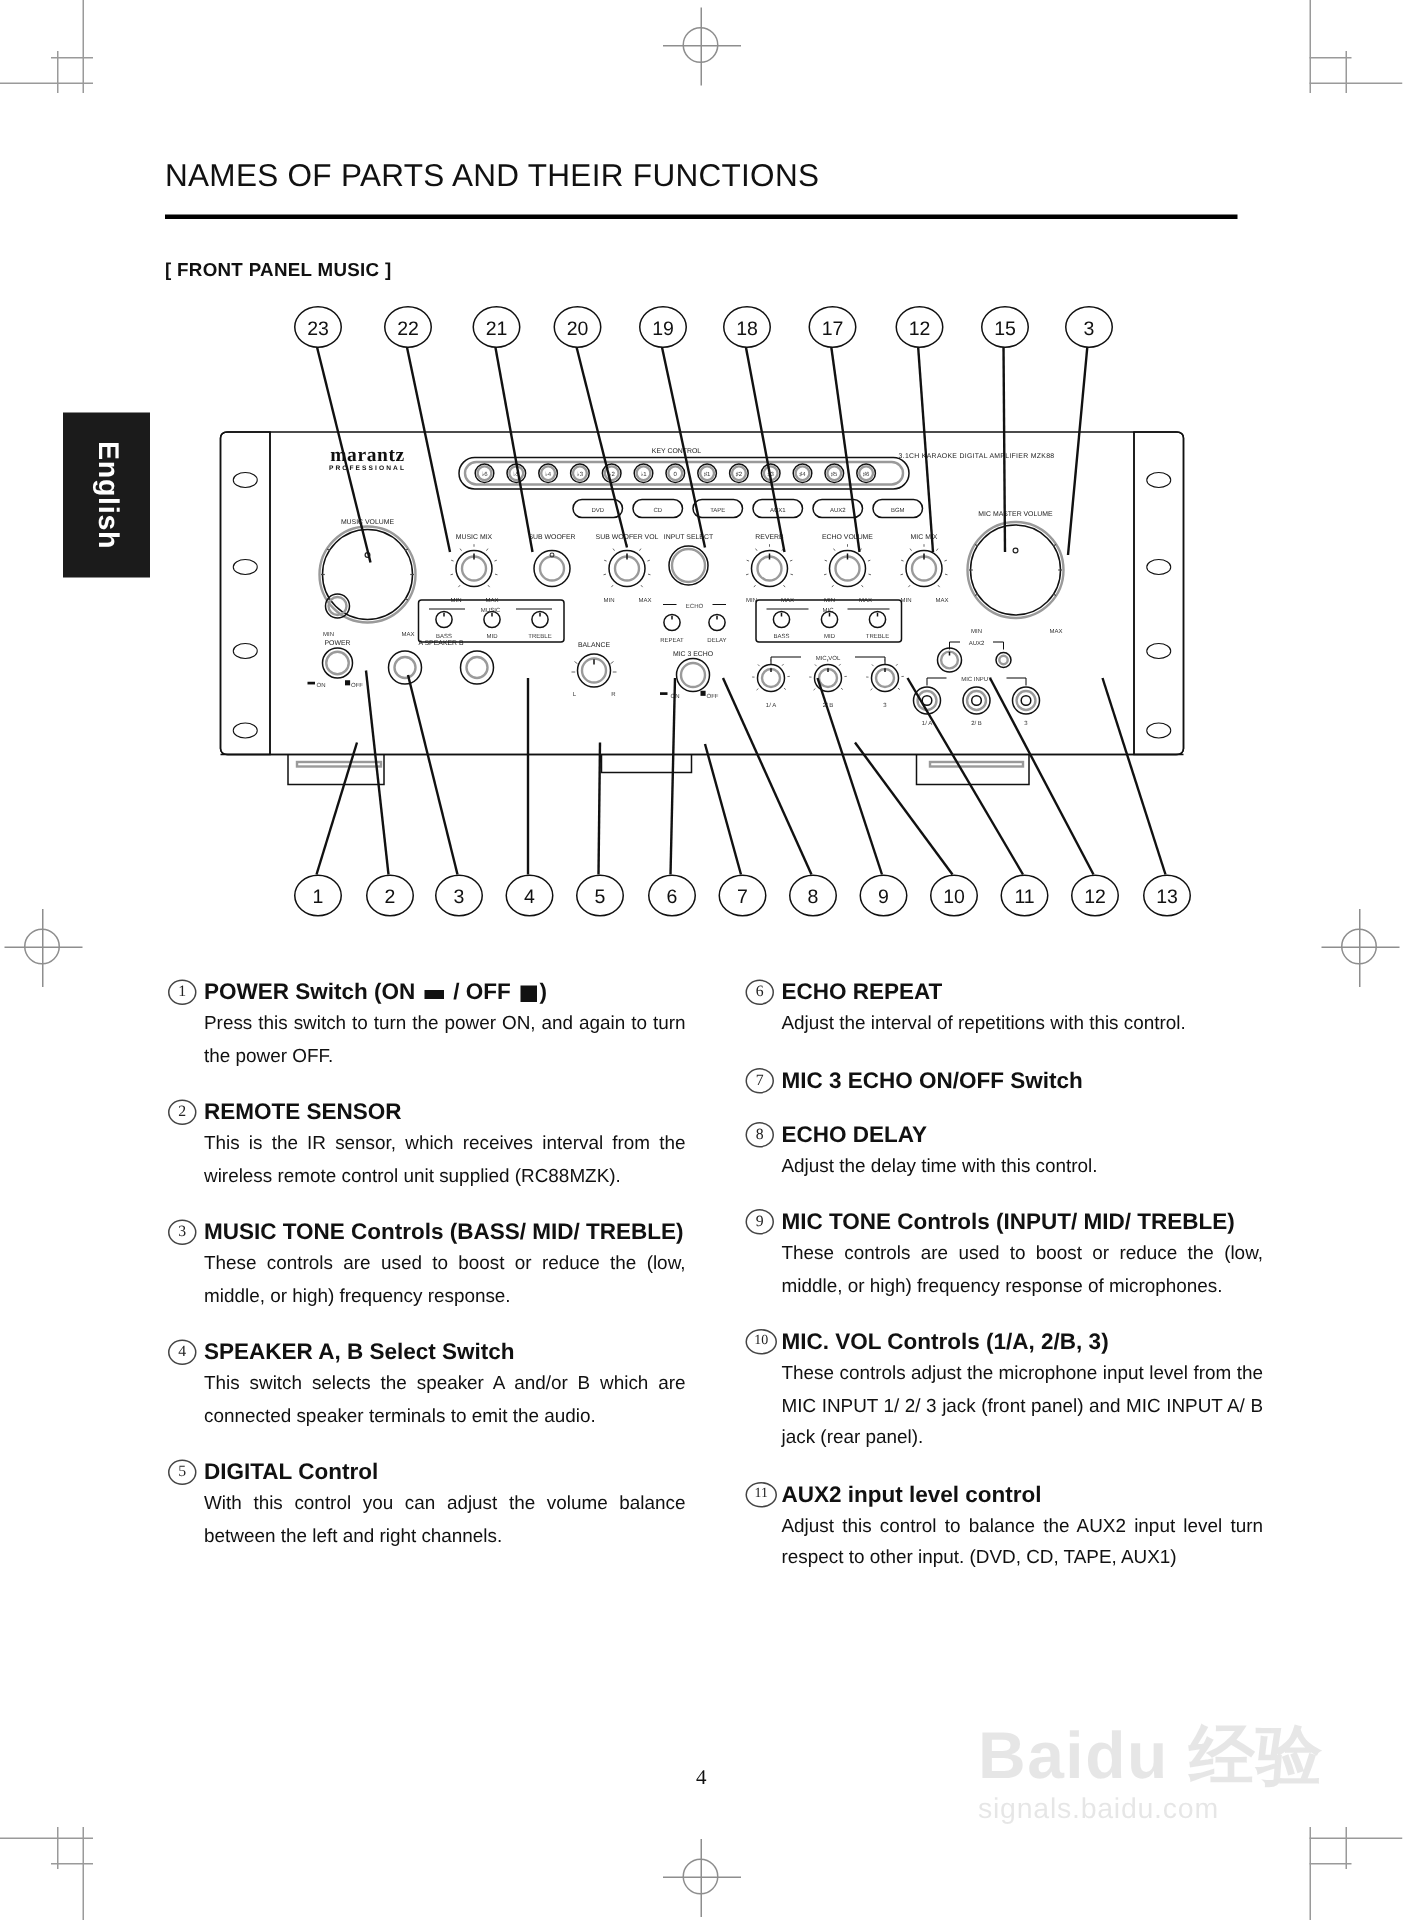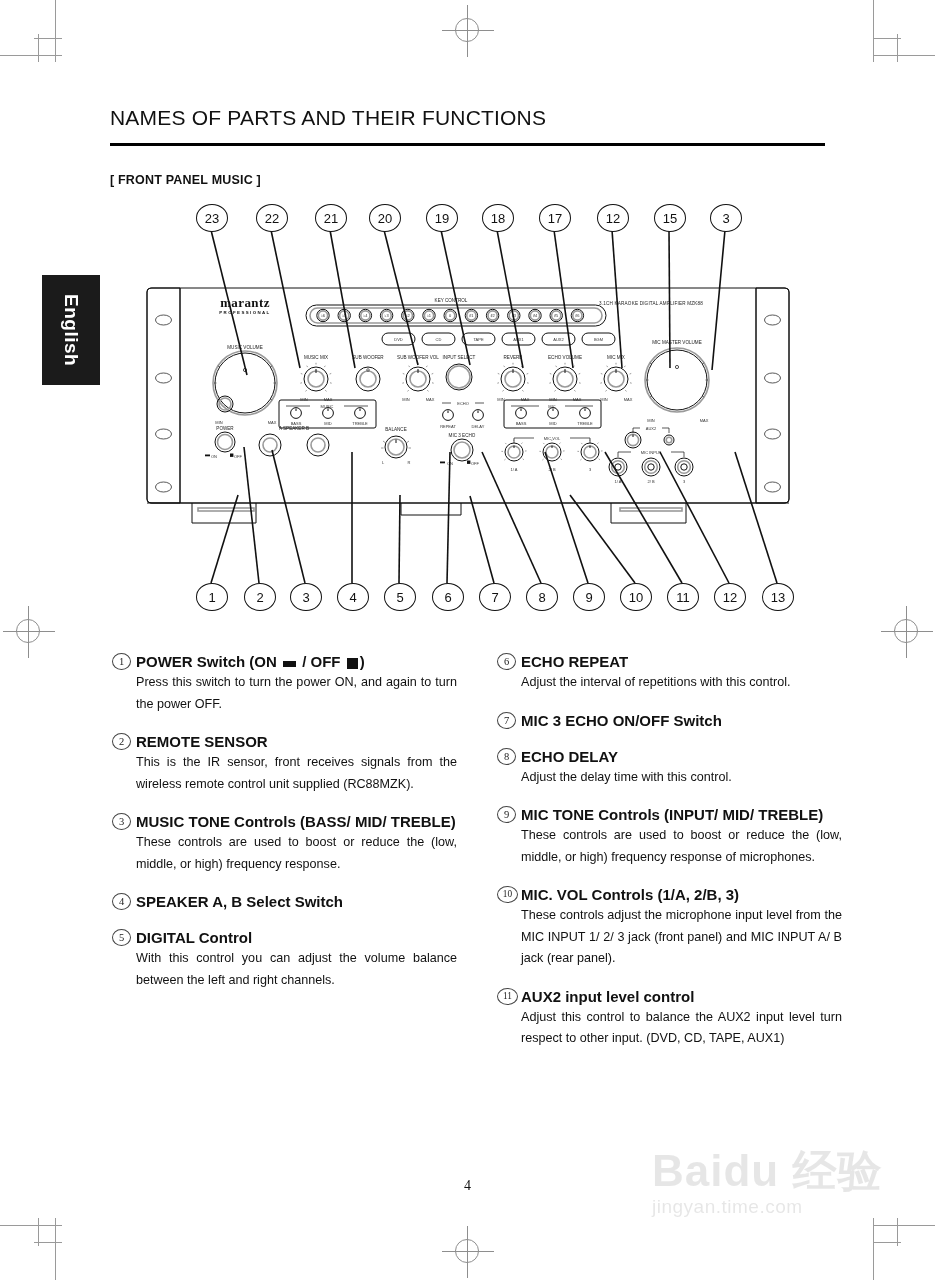--- a/index.html
+++ b/index.html
@@ -566,30 +566,31 @@
 
   <div class="col left" id="col-left">
       <div class="entry">
         <span class="num">1</span>
         <h4><span>POWER Switch (ON </span><span class="sw-on"></span><span> / OFF </span><span class="sw-off"></span><span>)</span></h4>
         <p>Press this switch to turn the power ON, and again to turn the power OFF.</p>
       </div>
       <div class="entry">
         <span class="num">2</span>
         <h4>REMOTE SENSOR</h4>
-        <p>This is the IR sensor, front receives signals from the wireless remote control unit supplied (RC88MZK).</p>
+        <p>This is the IR sensor, which receives interval from the wireless remote control unit supplied (RC88MZK).</p>
       </div>
       <div class="entry">
         <span class="num">3</span>
         <h4>MUSIC TONE Controls (BASS/ MID/ TREBLE)</h4>
         <p>These controls are used to boost or reduce the (low, middle, or high) frequency response.</p>
       </div>
       <div class="entry">
         <span class="num">4</span>
         <h4>SPEAKER A, B Select Switch</h4>
+        <p>This switch selects the speaker A and/or B which are connected speaker terminals to emit the audio.</p>
       </div>
       <div class="entry">
         <span class="num">5</span>
         <h4>DIGITAL Control</h4>
         <p>With this control you can adjust the volume balance between the left and right channels.</p>
       </div>
     </div>
 
   <div class="col right" id="col-right">
       <div class="entry">
@@ -620,16 +621,16 @@
         <span class="num wide">11</span>
         <h4>AUX2 input level control</h4>
         <p>Adjust this control to balance the AUX2 input level turn respect to other input. (DVD, CD, TAPE, AUX1)</p>
       </div>
     </div>
 
   <div class="pageno">4</div>
 
   <div class="wm">
     <div class="bd">Baidu 经验</div>
-    <div class="url">jingyan.time.com</div>
+    <div class="url">signals.baidu.com</div>
   </div>
 
 </div>
 
 </body></html>

